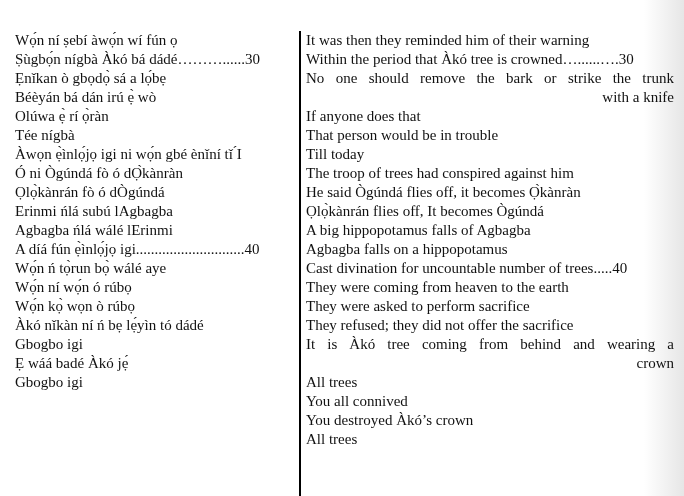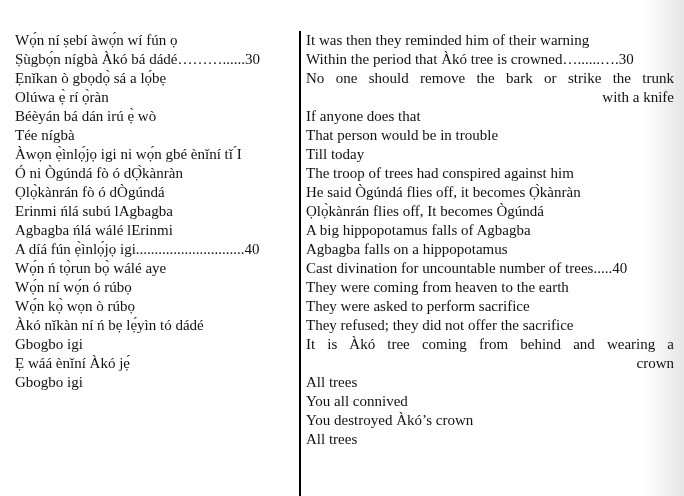--- a/index.html
+++ b/index.html
@@ -70,35 +70,35 @@
   </style>
 </head>
 <body>
 
 <div class="page-shade"></div>
 
 <div class="col col-left">
   <span class="line">Wọ́n ní ṣebí àwọ́n wí fún ọ</span>
   <span class="line"> Ṣùgbọ́n nígbà Àkó bá dádé………......30</span>
   <span class="line">Ẹnǐkan ò gbọdọ̀ sá a lọ́bẹ</span>
+  <span class="line">Béèyán bá dán irú ẹ̀ wò</span>
   <span class="line">Olúwa ẹ̀ rí ọ̀ràn</span>
-  <span class="line">Béèyán bá dán irú ẹ̀ wò</span>
   <span class="line">Tée nígbà</span>
   <span class="line">Àwọn ẹ̀ìnlọ́jọ igi ni wọ́n gbé ènǐní tǐ ́I</span>
   <span class="line">Ó ni Ògúndá fò ó dỌ̀kànràn</span>
   <span class="line">Ọlọ̀kànrán fò ó dÒgúndá</span>
   <span class="line">Erinmi ńlá subú lAgbagba</span>
   <span class="line">Agbagba ńlá wálé lErinmi</span>
   <span class="line">A díá fún ẹ̀ìnlọ́jọ igi.............................40</span>
   <span class="line">Wọ́n ń tọ̀run bọ̀ wálé aye</span>
   <span class="line">Wọ́n ní wọ́n ó rúbọ</span>
   <span class="line">Wọ́n kọ̀ wọn ò rúbọ</span>
   <span class="line">Àkó nǐkàn ní ń bẹ lẹ́yìn tó dádé</span>
   <span class="line">Gbogbo igi</span>
-  <span class="line">Ẹ wáá ènǐní Àkó jẹ́</span>
+  <span class="line">Ẹ wáá badé Àkó jẹ́</span>
   <span class="line">Gbogbo igi</span>
 </div>
 
 <div class="divider"></div>
 
 <div class="col col-right">
   <span class="line">It was then they reminded him of their warning</span>
   <span class="line">Within the period that Àkó tree is crowned…......….30</span>
   <span class="line wrap">
     <span class="first">No one should remove the bark or strike the trunk</span>

